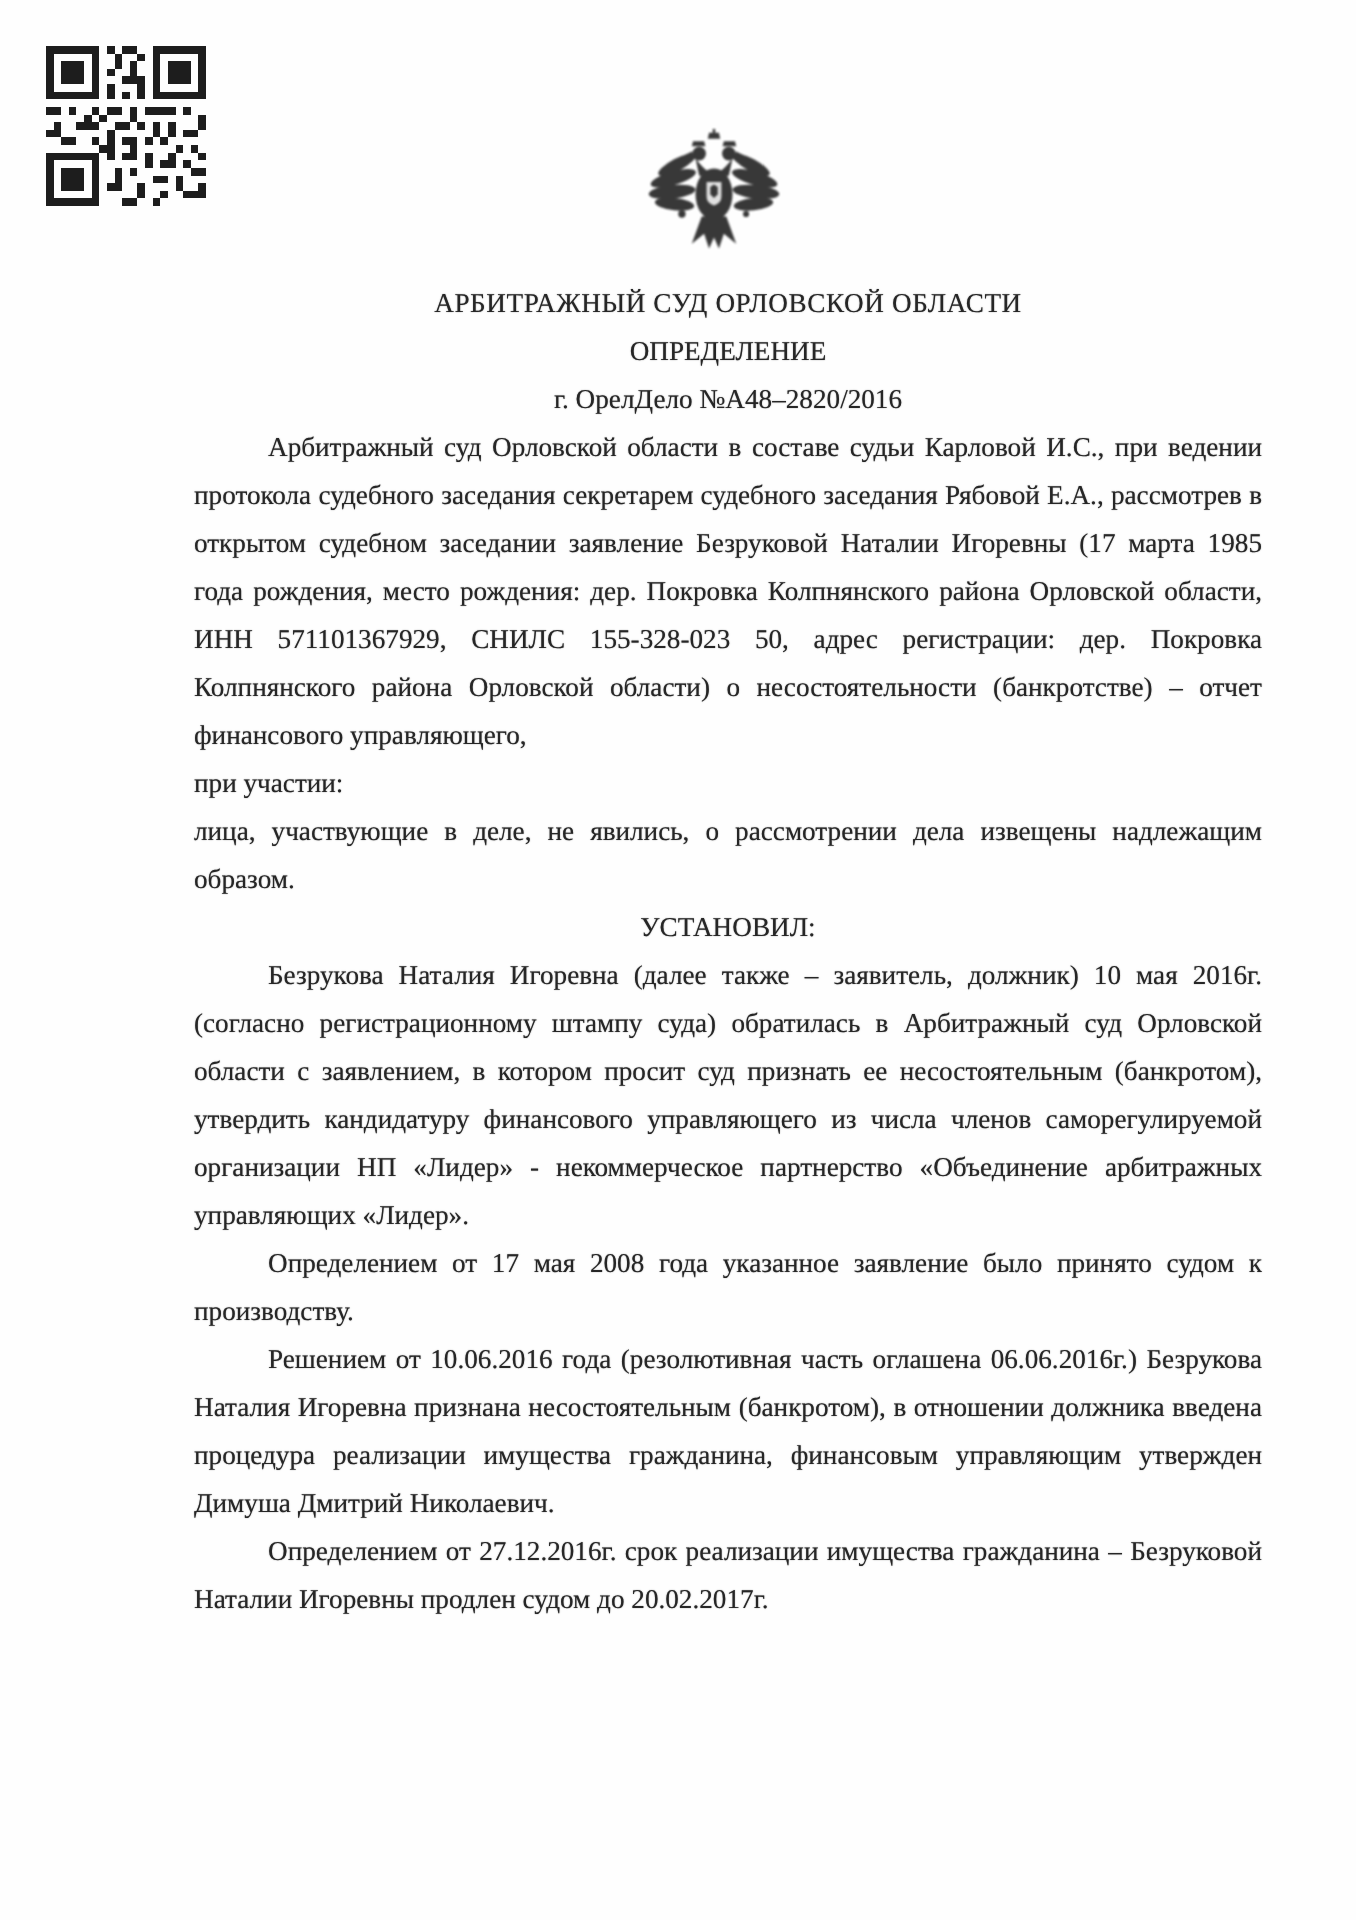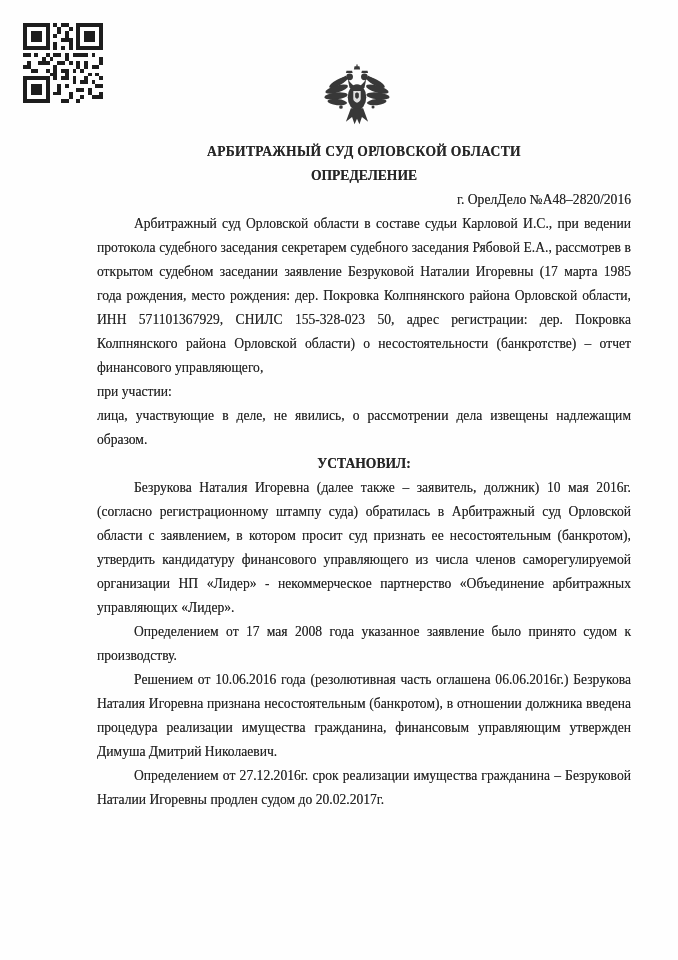--- a/index.html
+++ b/index.html
@@ -22,23 +22,23 @@
     position:absolute;left:320px;top:60px;width:74px;height:78px;
   }
   .emblem svg{width:100%;height:100%;filter:blur(0.55px);opacity:.88;}
   .content{
     position:absolute;left:97px;top:140px;width:534px;
     font-size:13.6px;line-height:24px;color:#262626;
     text-shadow:0 0 .6px rgba(45,45,45,.65);
   }
   .content div,.content p{margin:0;}
   .center{text-align:center;}
-  .bold{font-weight:bold;}
+  .bold{font-weight:normal;}
   .court-name{letter-spacing:.3px;}
-  .row{display:flex;justify-content:flex-end;}
+  .row{display:flex;justify-content:center;}
   .para{text-align:justify;}
   .indent{text-indent:37px;}
 </style>
 </head>
 <body>
 
 <div class="page">
 
   <div class="qr">
     <svg viewBox="0 0 21 21" xmlns="http://www.w3.org/2000/svg" shape-rendering="crispEdges">

